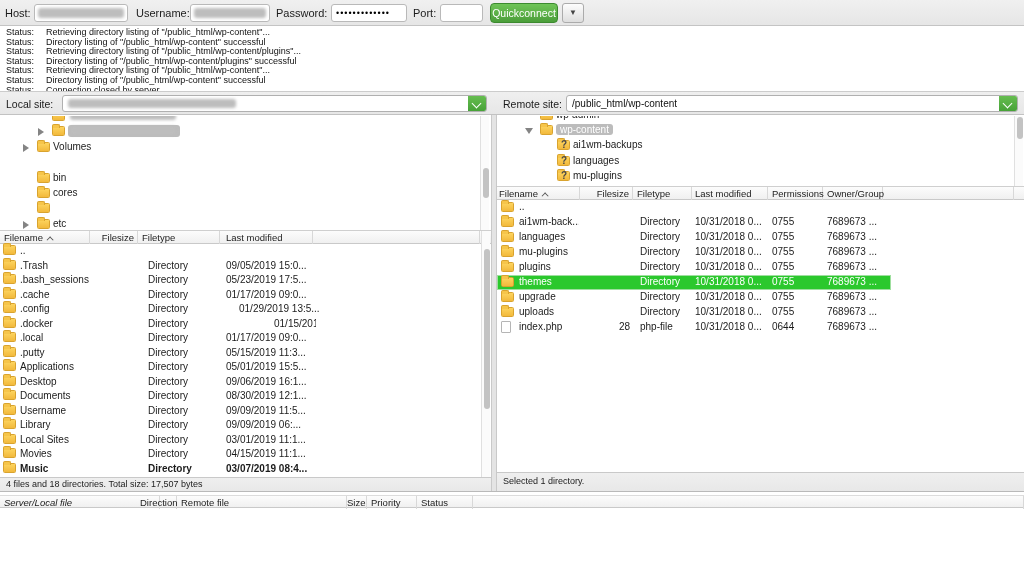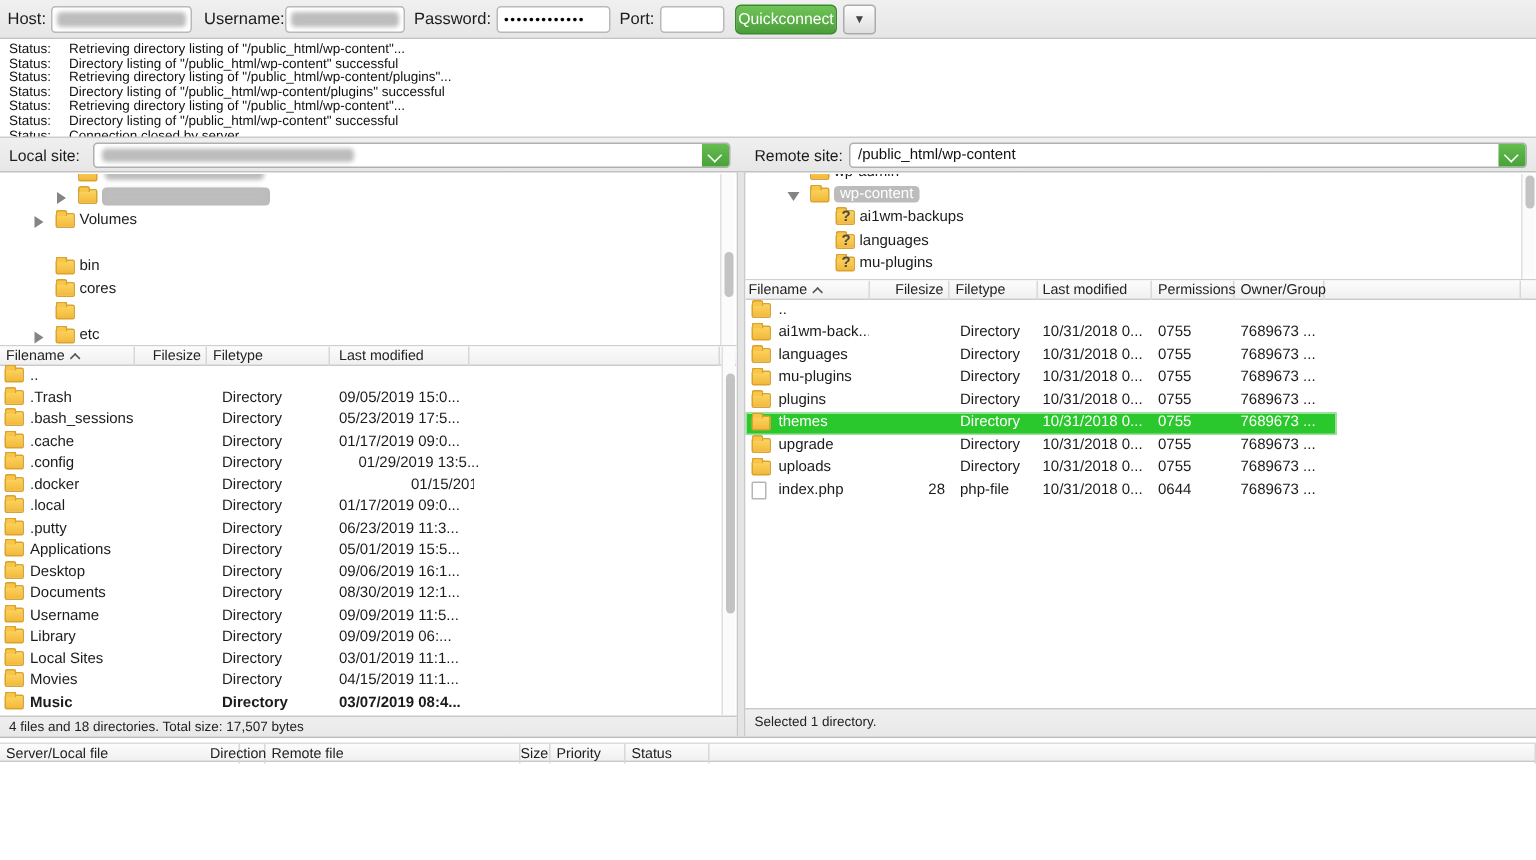--- a/index.html
+++ b/index.html
@@ -260,21 +260,21 @@
       <div class="lrow" style="height: 14.5px;">
         <div class="folder" style="left: 3px; top: 1px;"></div>
         <div class="cell" style="left: 20px; width: 70px;">.local</div>
         <div class="cell" style="left: 148px; width: 70px;">Directory</div>
         <div class="cell" style="left: 226px; width: 90px;">01/17/2019 09:0...</div>
       </div>
       <div class="lrow" style="height: 14.5px;">
         <div class="folder" style="left: 3px; top: 1px;"></div>
         <div class="cell" style="left: 20px; width: 70px;">.putty</div>
         <div class="cell" style="left: 148px; width: 70px;">Directory</div>
-        <div class="cell" style="left: 226px; width: 90px;">06/23/2019 11:3...</div>
+        <div class="cell" style="left: 226px; width: 90px;">05/15/2019 11:3...</div>
       </div>
       <div class="lrow" style="height: 14.5px;">
         <div class="folder" style="left: 3px; top: 1px;"></div>
         <div class="cell" style="left: 20px; width: 70px;">Applications</div>
         <div class="cell" style="left: 148px; width: 70px;">Directory</div>
         <div class="cell" style="left: 226px; width: 90px;">05/01/2019 15:5...</div>
       </div>
       <div class="lrow" style="height: 14.5px;">
         <div class="folder" style="left: 3px; top: 1px;"></div>
         <div class="cell" style="left: 20px; width: 70px;">Desktop</div>
@@ -416,21 +416,21 @@
         <div class="cell" style="left: 330px; width: 55px;">7689673 ...</div>
       </div>
     </div>
 </div>
 
 <div id="lstatus" class="statusbar">4 files and 18 directories. Total size: 17,507 bytes</div>
 <div id="rstatus" class="statusbar">Selected 1 directory.</div>
 
 <div id="queue">
   <div class="lheader" id="qhead">
-      <div class="hcell" style="left: 0px; width: 160px; padding-left: 4px;"><span>Server/Local file</span></div>
+      <div class="hcell" style="left: 0px; width: 160px; padding-left: 4px; font-style: italic;"><span>Server/Local file</span></div>
       <div class="hcell" style="left: 136px; width: 41px; padding-left: 4px;"><span>Direction</span></div>
       <div class="hcell" style="left: 177px; width: 170px; padding-left: 4px;"><span>Remote file</span></div>
       <div class="hcell" style="left: 347px; width: 20px; text-align: right; padding-right: 3px;"><span>Size</span></div>
       <div class="hcell" style="left: 367px; width: 50px; padding-left: 4px;"><span>Priority</span></div>
       <div class="hcell" style="left: 417px; width: 56px; padding-left: 4px;"><span>Status</span></div>
       <div class="hcell" style="left: 473px; width: 551px; padding-left: 0px;"></div>
     </div>
 </div>
 
 </body></html>

